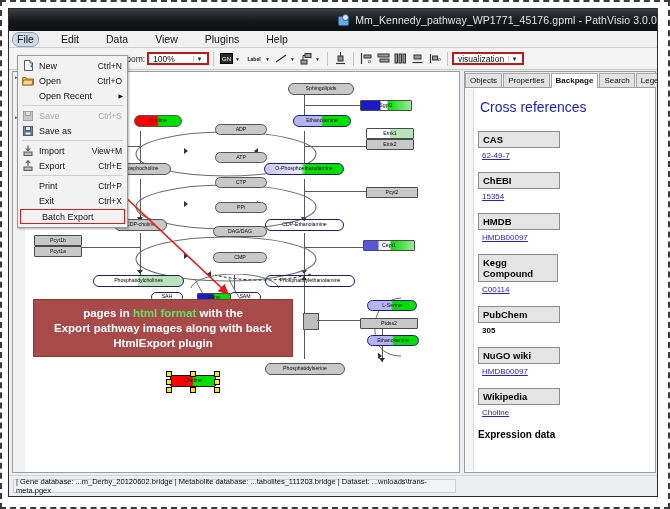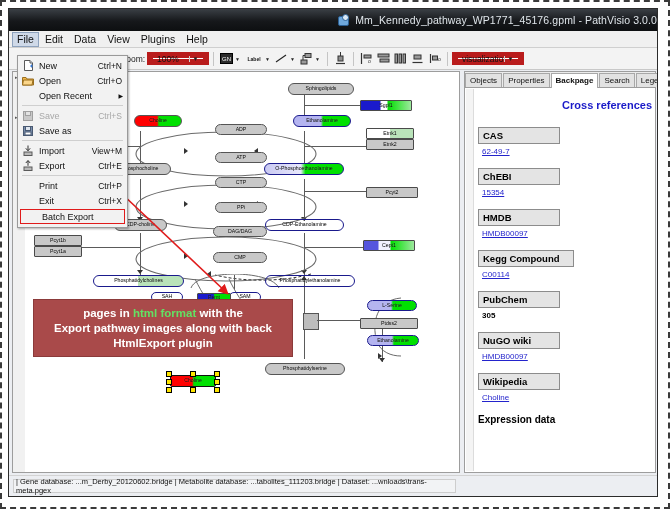--- a/index.html
+++ b/index.html
@@ -21,29 +21,29 @@
   #titleicon{width:12px;height:12px;margin-left:6px;margin-right:6px;position:relative;flex:0 0 auto;}
   #titleicon .g1{position:absolute;left:1px;top:2px;width:9px;height:8px;background:#6fa8dc;
                  border:1px solid #2b5f93;border-radius:2px;}
   #titleicon .g2{position:absolute;left:5px;top:0px;width:5px;height:5px;background:#d9e8f5;
                  border:1px solid #2b5f93;border-radius:50%;}
   #titletext{color:#dfe5ea;font-size:10.5px;letter-spacing:.1px;white-space:nowrap;}
 
   
   #menubar{position:absolute;left:0;top:22px;width:100%;height:17px;background:#f0f0f0;
            border-bottom:1px solid #cfcfcf;display:flex;align-items:center;padding-left:3px;box-sizing:border-box;}
-  .menuitem{font-size:10.5px;color:#111;padding:1px 5px;margin-right:1px;line-height:13px;}
+  .menuitem{font-size:10.5px;color:#111;padding:1px 5px;margin-right:17px;line-height:13px;border-radius:7px;}
   .menuitem.open{background:#cfd9e8;border:1px solid #8ea2bd;padding:0px 4px;}
 
   
   #toolbar{position:absolute;left:0;top:39px;width:100%;height:21px;background:#f3f3f3;
            border-bottom:1px solid #c8c8c8;display:flex;align-items:center;}
   .tbsep{width:1px;height:14px;background:#c5c5c5;margin:0 4px;}
   .tblabel{font-size:8.5px;color:#222;margin-left:4px;margin-right:2px;}
-  .combo{height:13px;background:#fff;border:6px solid #b91c1c;display:flex;align-items:center;
+  .combo{height:13px;background:#fff;border:2px solid #b91c1c;display:flex;align-items:center;
          font-size:8.5px;color:#111;padding:0 2px;box-sizing:border-box;}
   .combo .cval{flex:1;padding-left:2px;white-space:nowrap;overflow:hidden;}
   .combo .carrow{width:11px;text-align:center;font-size:6px;color:#222;border-left:1px solid #cdcdcd;}
   .tbbtn{width:15px;height:15px;display:flex;align-items:center;justify-content:center;margin:0 1px;position:relative;}
   .tbarrow{font-size:5px;color:#222;margin-right:3px;}
 
   
   #mainarea{position:absolute;left:0;top:60px;width:100%;height:406px;}
   #canvaspane{position:absolute;left:3px;top:2px;width:448px;height:402px;background:#ffffff;
               border:1px solid #9d9d9d;box-sizing:border-box;overflow:hidden;}
@@ -53,21 +53,21 @@
   #sidepane{position:absolute;left:455px;top:2px;width:192px;height:402px;background:#ffffff;
             border:1px solid #9d9d9d;box-sizing:border-box;}
   #sidetabs{position:absolute;left:0;top:0;width:100%;height:16px;background:#ececec;display:flex;
             align-items:flex-end;border-bottom:1px solid #9d9d9d;box-sizing:border-box;}
   .stab{font-size:8px;color:#111;padding:1px 4px 1px 4px;border:1px solid #a8a8a8;border-bottom:none;
         background:#e2e2e2;margin-right:1px;line-height:11px;}
   .stab.active{background:#ffffff;font-weight:bold;padding-bottom:2px;margin-bottom:-1px;}
   #sidebody{position:absolute;left:1px;top:17px;right:1px;bottom:1px;background:#fff;overflow:hidden;}
   #sidebody .gutter{position:absolute;left:0;top:0;width:7px;height:100%;background:#f4f4f4;border-right:1px solid #dcdcdc;}
   #sidecontent{position:absolute;left:10px;top:0;right:2px;bottom:0;padding-top:10px;box-sizing:border-box;}
-  .xr-title{color:#1a1ac8;font-size:11px;font-weight:bold;margin:0 0 16px 4px;text-align:right;}
+  .xr-title{color:#1a1ac8;font-size:14px;font-weight:normal;margin:0 0 16px 4px;}
   .xr-head{background:#e4e4e4;border:1px solid #8c8c8c;color:#000;font-size:9.5px;font-weight:bold;
            padding:2px 4px;width:82px;box-sizing:border-box;margin-left:2px;}
   .xr-val{font-size:8px;margin:3px 0 12px 6px;color:#000;}
   .xr-val a{color:#2323cc;text-decoration:underline;}
   .xr-plain{font-size:8px;margin:3px 0 12px 6px;color:#000;font-weight:bold;}
   .xr-expr{font-size:10px;font-weight:bold;color:#000;margin-left:2px;margin-top:4px;}
 
   
   #statusbar{position:absolute;left:0;bottom:0;width:100%;height:20px;background:#eceef2;
              border-top:1px solid #d3d3d3;display:flex;align-items:center;}
@@ -436,21 +436,21 @@
 
           <div class="xr-head">CAS</div>
           <div class="xr-val"><a href="#">62-49-7</a></div>
 
           <div class="xr-head">ChEBI</div>
           <div class="xr-val"><a href="#">15354</a></div>
 
           <div class="xr-head">HMDB</div>
           <div class="xr-val"><a href="#">HMDB00097</a></div>
 
-          <div class="xr-head" style="width:96px">Kegg Compound</div>
+          <div class="xr-head" style="width:80px">Kegg Compound</div>
           <div class="xr-val"><a href="#">C00114</a></div>
 
           <div class="xr-head">PubChem</div>
           <div class="xr-plain">305</div>
 
           <div class="xr-head">NuGO wiki</div>
           <div class="xr-val"><a href="#">HMDB00097</a></div>
 
           <div class="xr-head">Wikipedia</div>
           <div class="xr-val"><a href="#">Choline</a></div>

